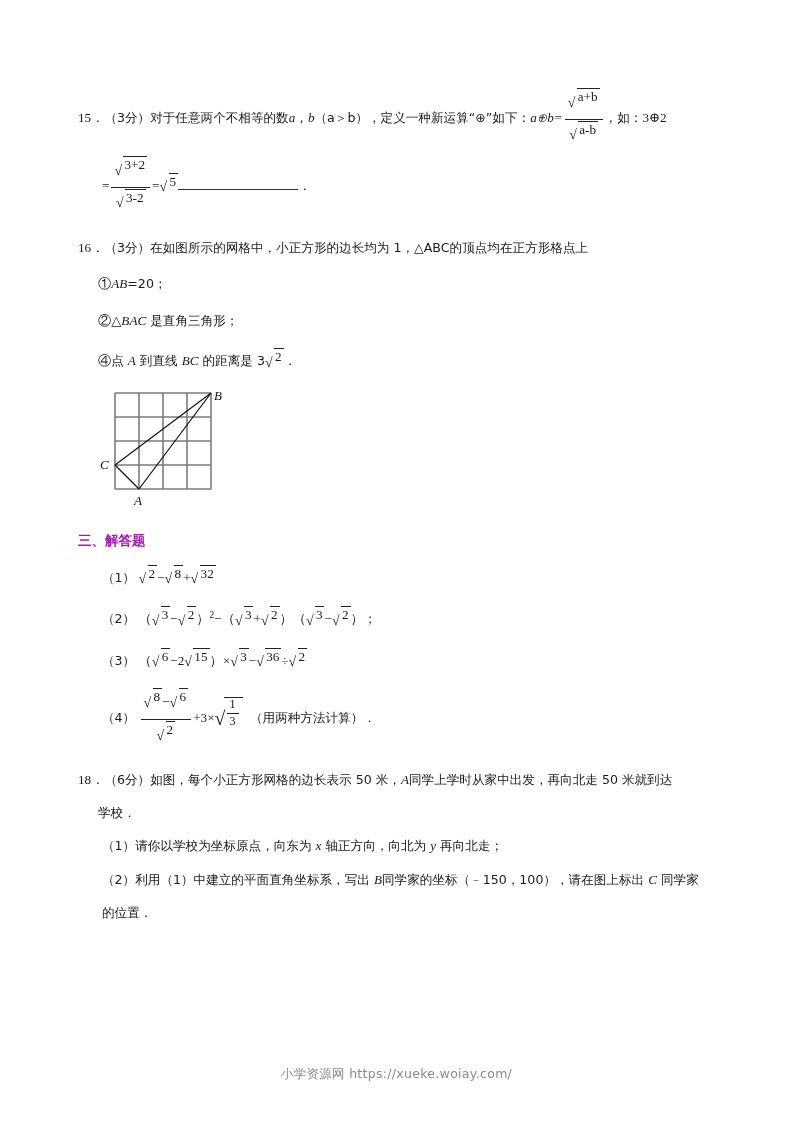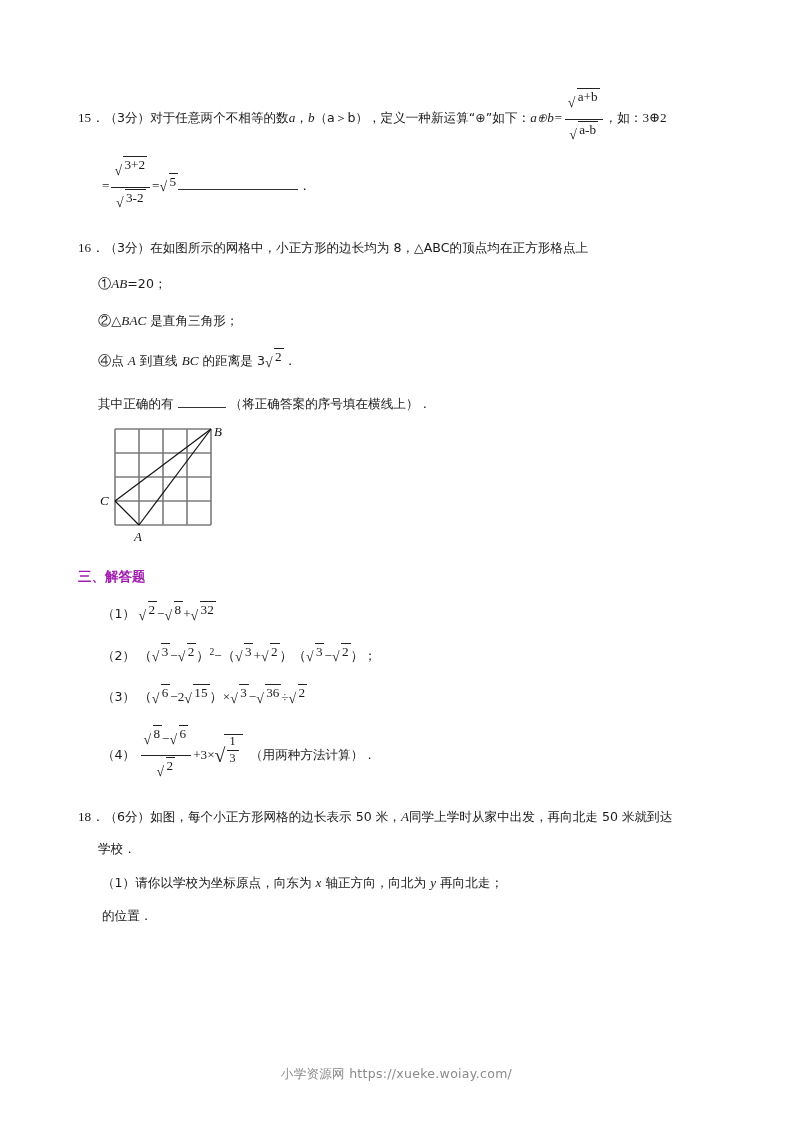--- a/index.html
+++ b/index.html
@@ -130,39 +130,36 @@
       <div class="qline">
         <span>15</span><span>．</span><span class="cn">（3分）</span><span class="cn">对于任意两个不相等的数</span><span class="ital">a</span><span class="cn">，</span><span class="ital">b</span><span class="cn">（a＞b）</span><span class="cn">，定义一种新运算“⊕”如下：</span><span class="ital">a⊕b=</span><span class="math frac"><span class="num"><span class="sqrt"><span class="rad">√</span><span class="radicand">a+b</span></span></span><span class="den"><span class="sqrt"><span class="rad">√</span><span class="radicand">a-b</span></span></span></span><span class="cn">，如：</span><span>3⊕2</span>
       </div>
       <div class="qline indent2" style="margin-top:6px">
         <span>=</span><span class="math frac"><span class="num"><span class="sqrt"><span class="rad">√</span><span class="radicand">3+2</span></span></span><span class="den"><span class="sqrt"><span class="rad">√</span><span class="radicand">3-2</span></span></span></span><span>=</span><span class="sqrt"><span class="rad">√</span><span class="radicand">5</span></span><span class="blank-line blank-lg"></span><span>．</span>
       </div>
     </div>
 
     <div class="q-block" style="margin-top:20px">
       <div class="qline">
-        <span>16</span><span>．</span><span class="cn">（3分）</span><span class="cn">在如图所示的网格中，小正方形的边长均为 8，△ABC的顶点均在正方形格点上</span>
+        <span>16</span><span>．</span><span class="cn">（3分）</span><span class="cn">在如图所示的网格中，小正方形的边长均为 1，△ABC的顶点均在正方形格点上</span>
       </div>
 
       <div class="qline indent1" style="margin-top:16px">
         <span>①</span><span class="ital">AB</span><span class="cn">=20；</span>
       </div>
 
       <div class="qline indent1" style="margin-top:16px">
         <span>②</span><span>△</span><span class="ital">BAC</span><span class="cn"> 是直角三角形；</span>
       </div>
 
 
       <div class="qline indent1" style="margin-top:16px">
         <span>④</span><span class="cn">点 </span><span class="ital">A</span><span class="cn"> 到直线 </span><span class="ital">BC</span><span class="cn"> 的距离是 3</span><span class="sqrt"><span class="rad">√</span><span class="radicand">2</span></span><span>．</span>
       </div>
 
-      <div class="qline indent1" style="margin-top:16px">
-        <span class="cn">其中正确的有</span><span class="blank-line blank-sm" style="margin:0 4px"></span><span class="cn">（将正确答案的序号填在横线上）．</span>
-      </div>
 
       <div class="figure-wrap">
         <svg width="180" height="130" viewBox="0 0 180 130">
 
           <g stroke="#7b7b7b" stroke-width="1.6" fill="none">
             <line x1="27" y1="3" x2="123" y2="3"></line>
             <line x1="27" y1="27" x2="123" y2="27"></line>
             <line x1="27" y1="51" x2="123" y2="51"></line>
             <line x1="27" y1="75" x2="123" y2="75"></line>
             <line x1="27" y1="99" x2="123" y2="99"></line>
@@ -228,20 +225,23 @@
       <div class="qline">
         <span>18</span><span>．</span><span class="cn">（6分）</span><span class="cn">如图，每个小正方形网格的边长表示 50 米，</span><span class="ital">A</span><span class="cn">同学上学时从家中出发，再向北走 50 米就到达</span>
       </div>
       <div class="qline indent1" style="margin-top:12px">
         <span class="cn">学校．</span>
       </div>
       <div class="qline indent2" style="margin-top:13px">
         <span class="cn">（1）请你以学校为坐标原点，向东为 </span><span class="ital">x</span><span class="cn"> 轴正方向，向北为 </span><span class="ital">y</span><span class="cn"> 再向北走；</span>
       </div>
       <div class="qline indent2" style="margin-top:13px">
+        <span class="cn">（2）利用（1）中建立的平面直角坐标系，写出 </span><span class="ital">B</span><span class="cn">同学家的坐标（﹣150，100），请在图上标出 </span><span class="ital">C</span><span class="cn"> 同学家</span>
+      </div>
+      <div class="qline indent2" style="margin-top:13px">
         <span class="cn">的位置．</span>
       </div>
     </div>
 
   </div>
 
   <div class="footer">
     <span>小学资源网</span>
     <span>https://xueke.woiay.com/</span>
   </div>

